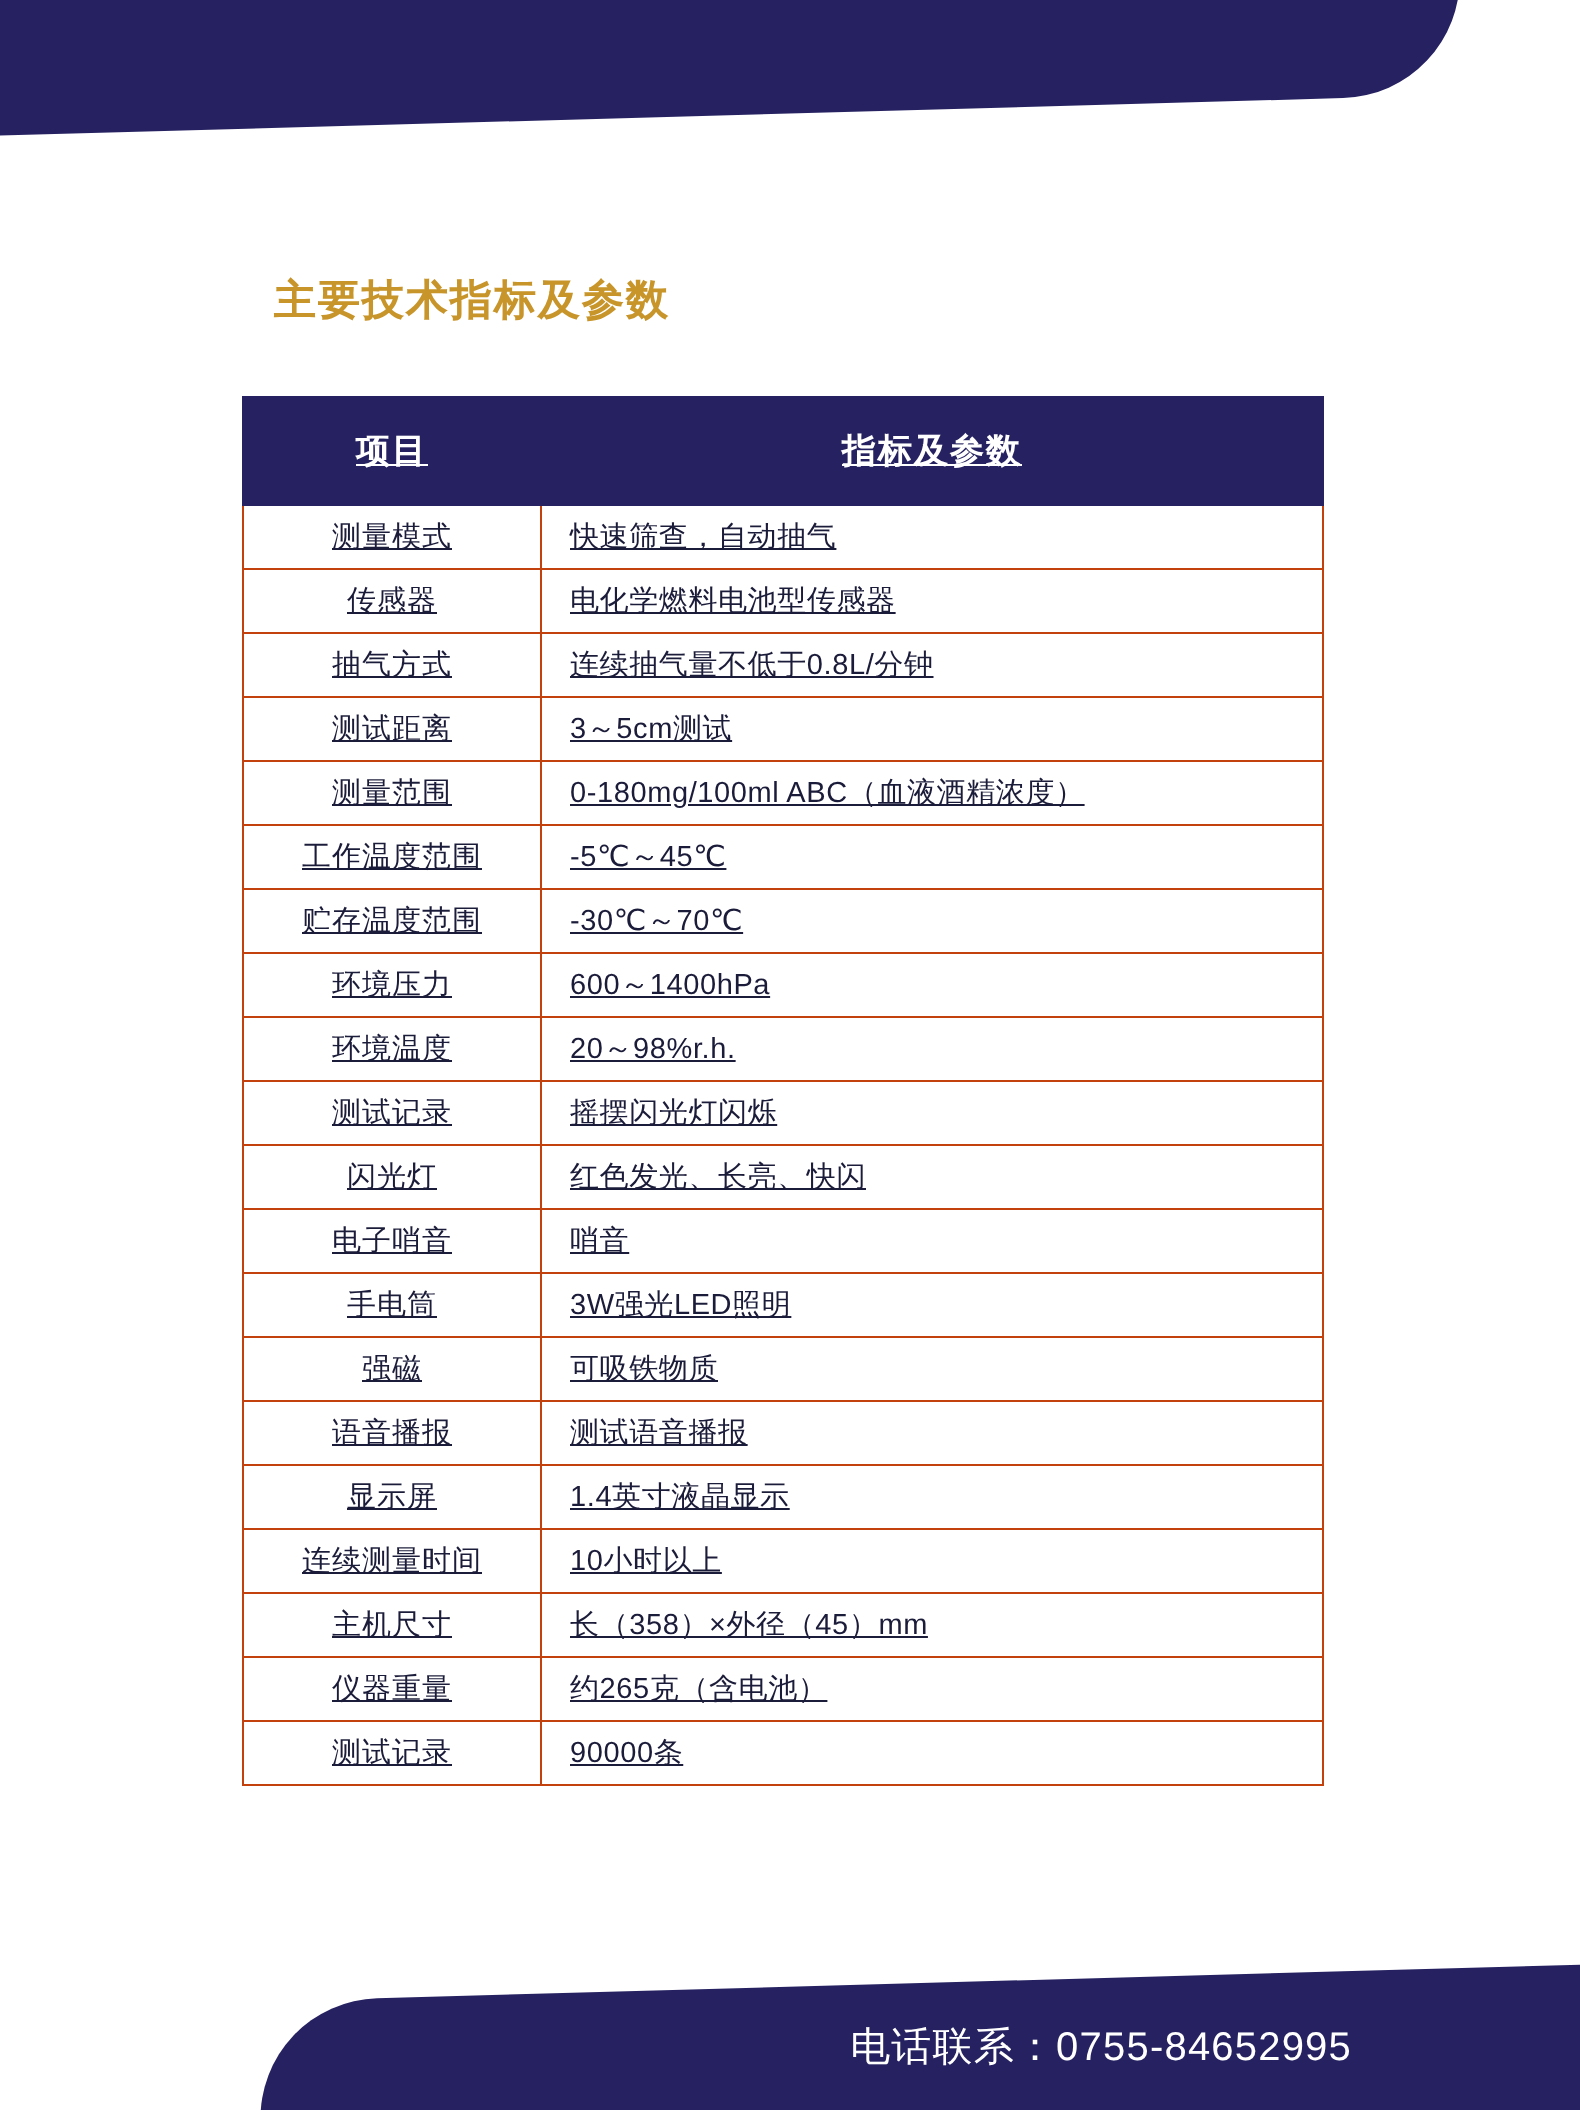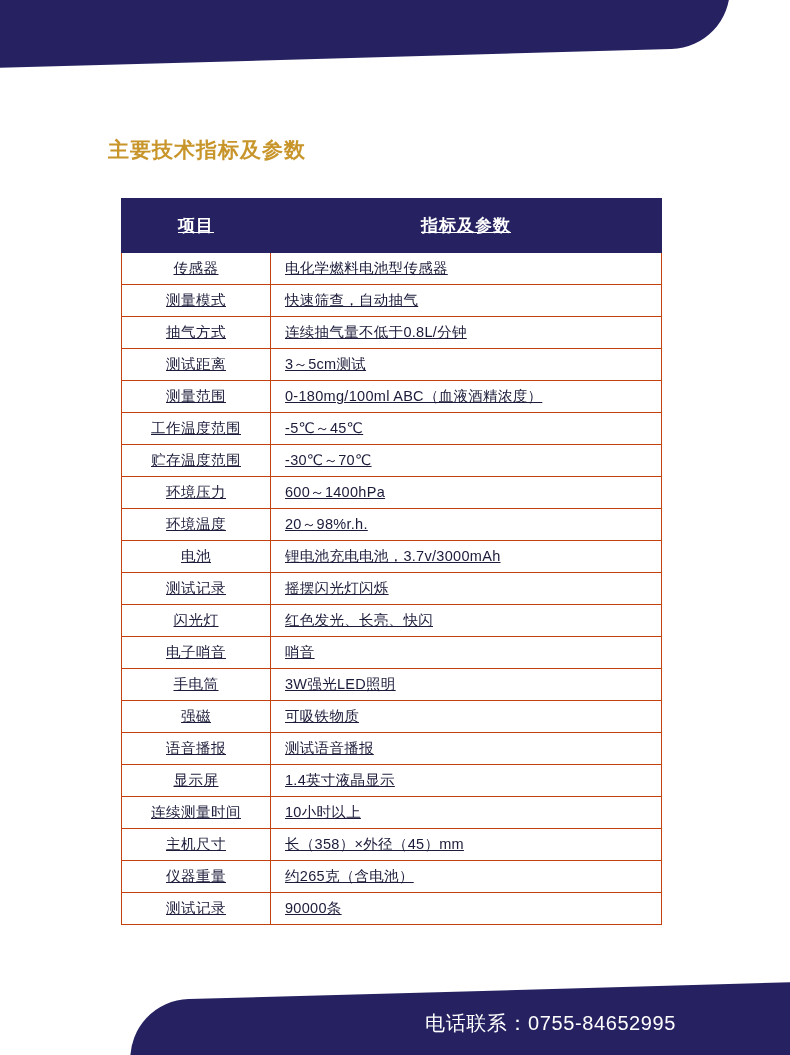--- a/index.html
+++ b/index.html
@@ -61,21 +61,21 @@
     position: absolute;
     top: 0;
     left: 0;
     width: 790px;
     height: 1055px;
   }
 
   .section-title {
     position: absolute;
     top: 136px;
-    left: 108px;
+    left: 137px;
     font-size: 21px;
     font-weight: bold;
     color: #c8952b;
     letter-spacing: 1px;
   }
 
   .spec-table {
     position: absolute;
     top: 198px;
     left: 121px;
@@ -139,28 +139,28 @@
 
   <table class="spec-table">
     <thead>
       <tr>
         <th class="col-item">项目</th>
         <th class="col-value">指标及参数</th>
       </tr>
     </thead>
     <tbody id="table-body">
         <tr>
+          <td class="item">测量模式</td>
+          <td class="value">快速筛查，自动抽气</td>
+        </tr>
+        <tr>
           <td class="item">传感器</td>
           <td class="value">电化学燃料电池型传感器</td>
         </tr>
         <tr>
-          <td class="item">测量模式</td>
-          <td class="value">快速筛查，自动抽气</td>
-        </tr>
-        <tr>
           <td class="item">抽气方式</td>
           <td class="value">连续抽气量不低于0.8L/分钟</td>
         </tr>
         <tr>
           <td class="item">测试距离</td>
           <td class="value">3～5cm测试</td>
         </tr>
         <tr>
           <td class="item">测量范围</td>
           <td class="value">0-180mg/100ml ABC（血液酒精浓度）</td>
@@ -173,24 +173,20 @@
           <td class="item">贮存温度范围</td>
           <td class="value">-30℃～70℃</td>
         </tr>
         <tr>
           <td class="item">环境压力</td>
           <td class="value">600～1400hPa</td>
         </tr>
         <tr>
           <td class="item">环境温度</td>
           <td class="value">20～98%r.h.</td>
-        </tr>
-        <tr>
-          <td class="item">电池</td>
-          <td class="value">锂电池充电电池，3.7v/3000mAh</td>
         </tr>
         <tr>
           <td class="item">测试记录</td>
           <td class="value">摇摆闪光灯闪烁</td>
         </tr>
         <tr>
           <td class="item">闪光灯</td>
           <td class="value">红色发光、长亮、快闪</td>
         </tr>
         <tr>

